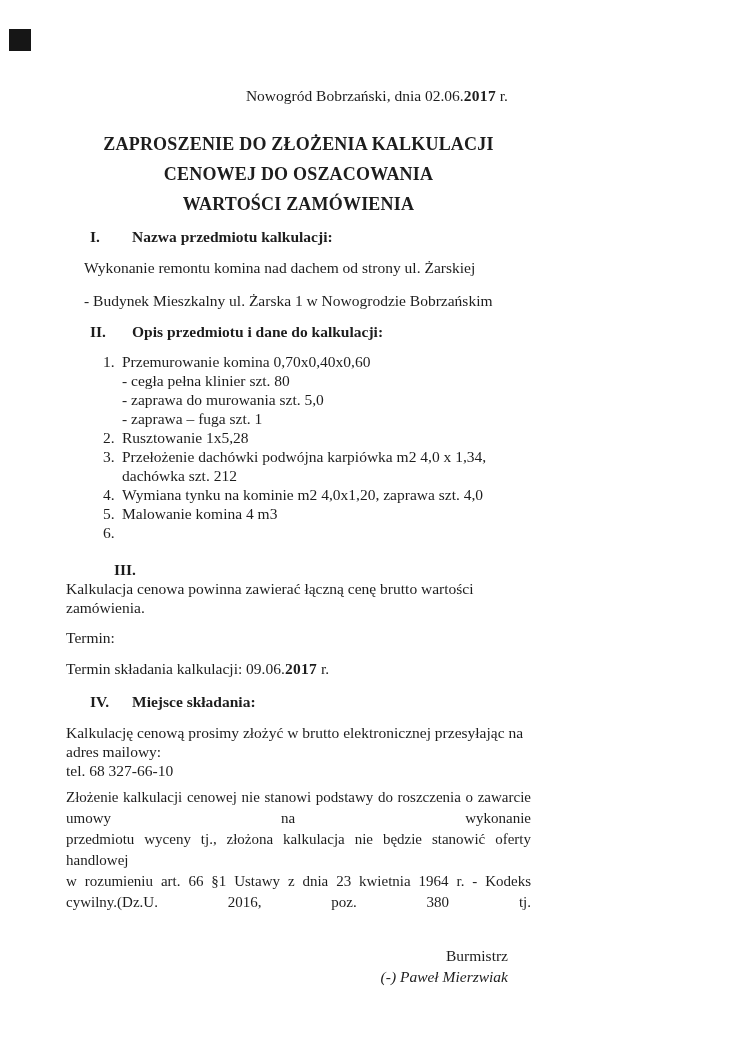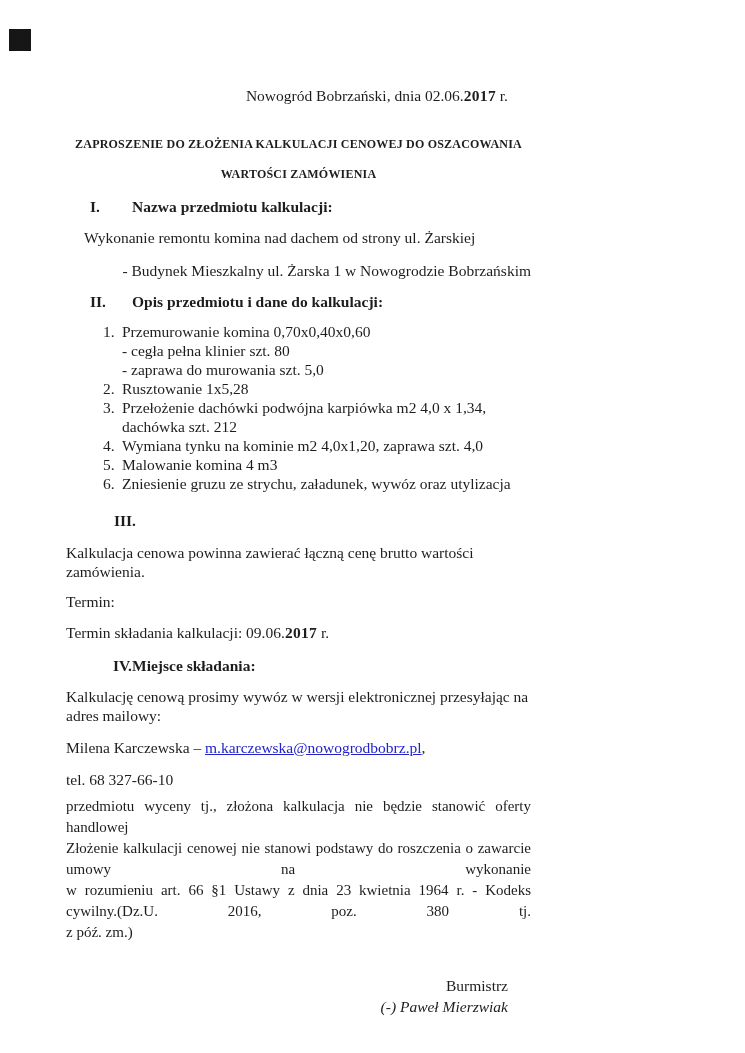--- a/index.html
+++ b/index.html
@@ -28,35 +28,35 @@
     margin-top: 86px;
     text-align: right;
     padding-right: 23px;
     white-space: nowrap;
   }
   .year-stamp { font-weight: bold; letter-spacing: 0.3px; }
   .doc-title {
     margin-top: 24px;
     text-align: center;
     font-weight: bold;
-    font-size: 12px;
+    font-size: 18px;
     line-height: 30px;
     letter-spacing: 0.2px;
   }
   .sec-heading {
     display: flex;
     font-weight: bold;
     margin-left: 24px;
   }
   .sec-num { width: 42px; flex: 0 0 42px; }
   .mt8  { margin-top: 8px; }
   .mt11 { margin-top: 11px; }
   .mt12 { margin-top: 12px; }
-  .mt13 { margin-top: 13px; }
-  .mt14 { margin-top: 14px; text-align: right; }
+  .mt13 { }
+  .mt14 { margin-top: 14px; }
   .mt18 { margin-top: 18px; margin-left: 48px; }
   .indent20 { margin-left: 18px; }
   .num-list { margin-left: 37px; margin-top: 11px; }
   .li { display: flex; }
   .li-num { width: 19px; flex: 0 0 19px; }
   .li-sub { margin-left: 19px; }
   .bold { font-weight: normal; }
   .email-link {
     color: var(--color-link, #2222cc);
     text-decoration: underline;
@@ -103,65 +103,63 @@
     <span>Opis przedmiotu i dane do kalkulacji:</span>
   </div>
 
   <div class="num-list">
     <div class="li">
       <span class="li-num">1.</span>
       <span>Przemurowanie komina 0,70x0,40x0,60</span>
     </div>
     <div class="li-sub">- cegła pełna klinier szt. 80</div>
     <div class="li-sub">- zaprawa do murowania szt. 5,0</div>
+    <div class="li-sub">- zaprawa – fuga szt. 1</div>
     <div class="li">
       <span class="li-num">2.</span>
       <span>Rusztowanie 1x5,28</span>
     </div>
     <div class="li">
       <span class="li-num">3.</span>
       <span>Przełożenie dachówki podwójna karpiówka m2 4,0 x 1,34, dachówka szt. 212</span>
     </div>
     <div class="li">
       <span class="li-num">4.</span>
       <span>Wymiana tynku na kominie m2 4,0x1,20, zaprawa szt. 4,0</span>
     </div>
     <div class="li">
       <span class="li-num">5.</span>
       <span>Malowanie komina 4 m3</span>
     </div>
     <div class="li">
       <span class="li-num">6.</span>
-      <span>Zniesienie gruzu ze strychu, załadunek, wywóz oraz utylizacja</span>
     </div>
   </div>
 
   <div class="sec-heading mt18">
     <span class="sec-num">III.</span>
   </div>
   <div class="mt13">Kalkulacja cenowa powinna zawierać łączną cenę brutto wartości zamówienia.</div>
 
   <div class="mt11 bold">Termin:</div>
   <div class="mt12"><span>Termin składania kalkulacji: 09.06.</span><span class="year-stamp">2017</span><span> r.</span></div>
 
   <div class="sec-heading mt14">
     <span class="sec-num">IV.</span>
     <span>Miejsce składania:</span>
   </div>
-  <div class="mt12">Kalkulację cenową prosimy wywóz w wersji elektronicznej przesyłając na adres mailowy:</div>
+  <div class="mt12">Kalkulację cenową prosimy złożyć w brutto elektronicznej przesyłając na adres mailowy:</div>
 
-  <div class="mt13"><span>Milena Karczewska – </span><a class="email-link">m.karczewska@nowogrodbobrz.pl</a><span>,</span></div>
 
   <div class="mt13">tel. 68 327-66-10</div>
 
   <div class="fine-print">
+    <div class="fp-line">Złożenie kalkulacji cenowej nie stanowi podstawy do roszczenia o zawarcie umowy na wykonanie</div>
     <div class="fp-line">przedmiotu wyceny tj., złożona kalkulacja nie będzie stanowić oferty handlowej</div>
-    <div class="fp-line">Złożenie kalkulacji cenowej nie stanowi podstawy do roszczenia o zawarcie umowy na wykonanie</div>
     <div class="fp-line">w rozumieniu art. 66 §1 Ustawy z dnia 23 kwietnia 1964 r. - Kodeks cywilny.(Dz.U. 2016, poz. 380 tj.</div>
-    <div class="fp-line last">z póź. zm.)</div>
   </div>
 
   <div class="signature">
     <div class="bold">Burmistrz</div>
     <div class="sig-name">(-) Paweł Mierzwiak</div>
   </div>
 
 </div>
 
 </body></html>

